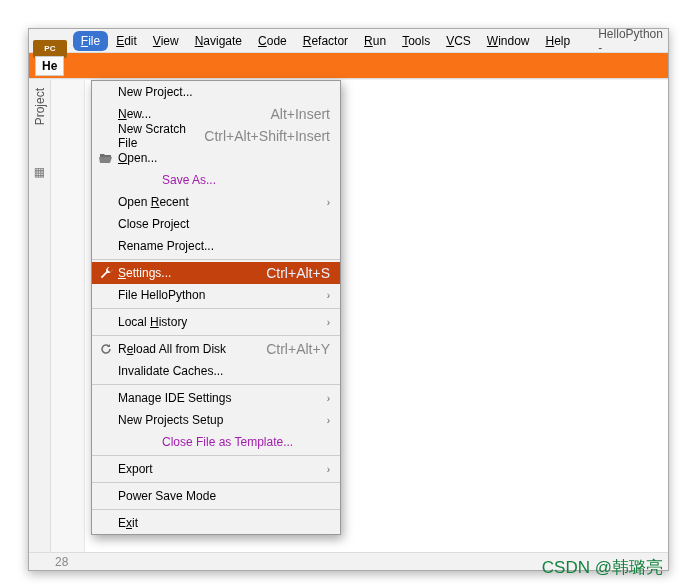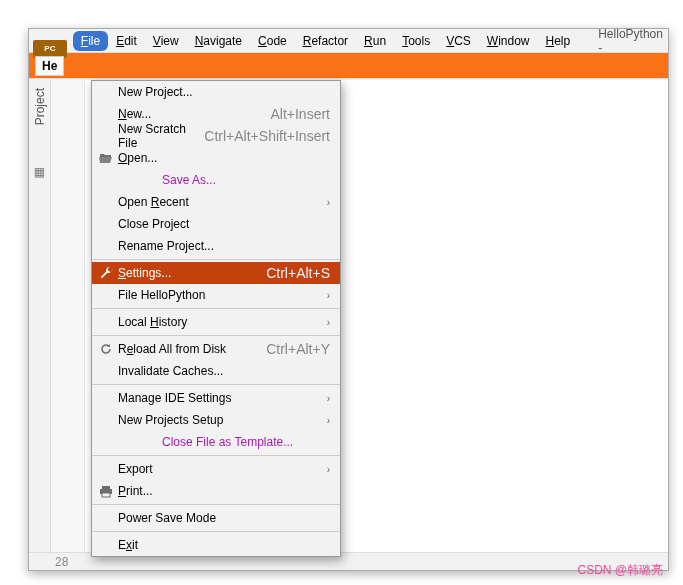--- a/index.html
+++ b/index.html
@@ -24,21 +24,21 @@
 .dd-item.highlighted { background: #c2410c; color: #fff; }
 .dd-item.disabled { color: #a21caf; margin-left: 44px; }
 .dd-sep { height: 1px; background: #ccc; margin: 2px 0; }
 .dd-icon { width: 20px; display: flex; justify-content: center; align-items: center; }
 .dd-label { flex: 1; padding-left: 2px; }
 .dd-shortcut { color: #888; font-size: 14px; }
 .dd-item.highlighted .dd-shortcut { color: #e8f0ff; }
 .dd-sub { color: #666; font-size: 10px; }
 .code-kw { font-style: italic; color: #666; }
 .code-num { color: #1a3fd6; }
-.watermark { position: absolute; bottom: 6px; right: 20px; color: #ec4899; font-size: 12px; z-index: 20; margin-left: 16px; }
+.watermark { position: absolute; bottom: 6px; right: 20px; color: #15803d; font-size: 17px; z-index: 20; margin-left: 16px; }
 svg { display: block; }
 </style>
 </head>
 <body>
 
 <div class="window">
 
   <div class="menubar">
     <div class="app-icon">PC</div>
     <div id="menubar-items" style="display: flex;">
@@ -165,30 +165,20 @@
       <div class="dd-item disabled">
         <span class="dd-icon"></span>
         <span class="dd-label">Close File as Template...</span>
       </div>
       <div class="dd-sep"></div>
       <div class="dd-item">
         <span class="dd-icon"></span>
         <span class="dd-label">Export</span>
         <span class="dd-sub" style="margin-left: 8px;">›</span>
       </div>
-      <div class="dd-item">
-        <span class="dd-icon">
-          <svg width="14" height="13" viewBox="0 0 14 13">
-            <rect x="3" y="1" width="8" height="3" fill="#6e6e6e"></rect>
-            <rect x="1" y="4" width="12" height="5" fill="#6e6e6e"></rect>
-            <rect x="3" y="8" width="8" height="4" fill="#f2f2f2" stroke="#6e6e6e"></rect>
-          </svg>
-        </span>
-        <span class="dd-label"><span style="text-decoration:underline">P</span>rint...</span>
-      </div>
       <div class="dd-sep"></div>
       <div class="dd-item">
         <span class="dd-icon"></span>
         <span class="dd-label">Power Save Mode</span>
       </div>
       <div class="dd-sep"></div>
       <div class="dd-item">
         <span class="dd-icon"></span>
         <span class="dd-label">E<span style="text-decoration:underline">x</span>it</span>
       </div>

